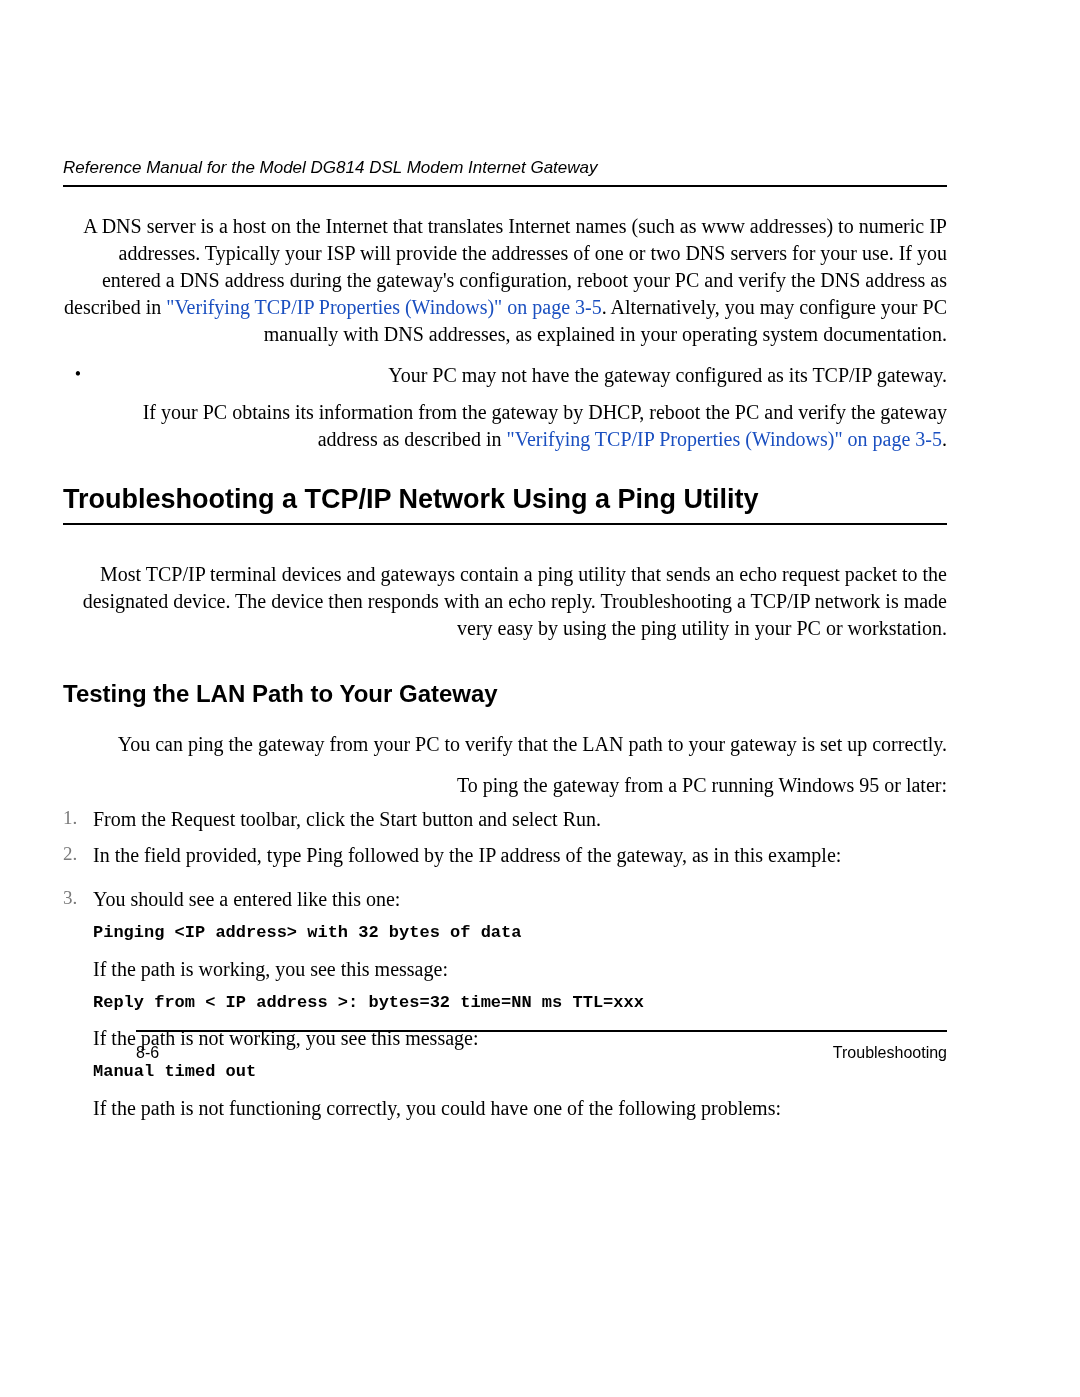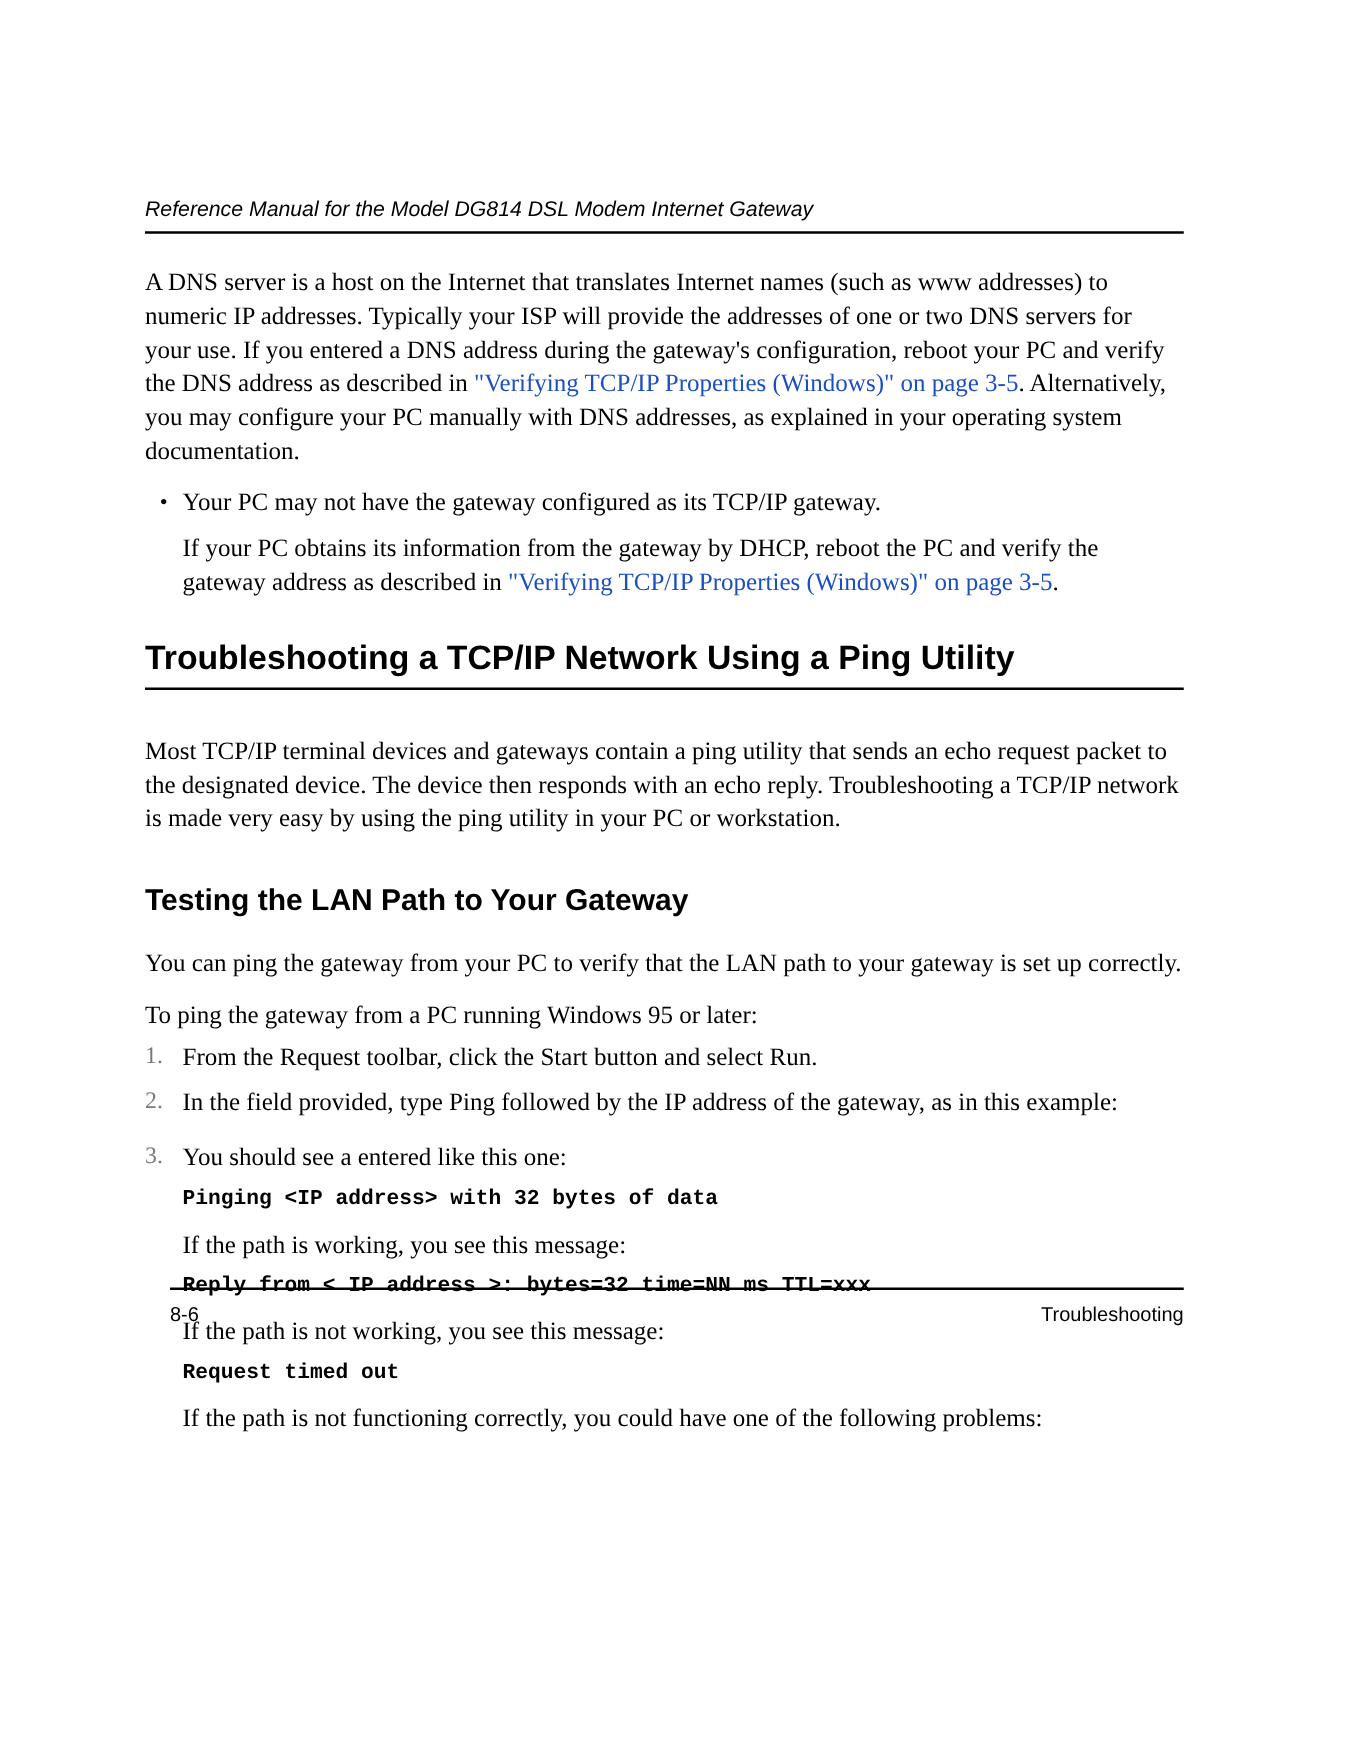--- a/index.html
+++ b/index.html
@@ -7,39 +7,40 @@
     padding: 0;
     background: #ffffff;
     font-family: "Times New Roman", Times, serif;
     color: #000000;
   }
   .page {
     width: 1080px;
     height: 1288px;
     position: relative;
     box-sizing: border-box;
-    padding: 158px 133px 0 116px;
+    padding: 158px 133px 0 63px;
   }
   .running-head {
     font-family: Arial, Helvetica, sans-serif;
     font-style: italic;
     font-size: 17px;
     padding-bottom: 7px;
     border-bottom: 2px solid #000;
     margin-bottom: 26px;
   }
   .body-block {
     font-size: 20px;
     line-height: 1.35;
   }
   .indent {
     margin-left: 30px;
   }
   .para {
     margin: 0 0 14px 0;
+    text-align: right;
   }
   .bullet-row {
     display: flex;
     margin: 6px 0 10px 0;
   }
   .bullet-dot {
     width: 30px;
     flex: none;
     text-align: center;
     font-size: 18px;
@@ -169,21 +170,21 @@
           <div class="step-para">In the field provided, type Ping followed by the IP address of the gateway, as in this example:</div>
         </div>
       </li>
       <li>
         <div class="step-body">
           <div class="step-para">You should see a entered like this one:</div>
           <div class="mono">Pinging &lt;IP address&gt; with 32 bytes of data</div>
           <div class="step-para">If the path is working, you see this message:</div>
           <div class="mono">Reply from &lt; IP address &gt;: bytes=32 time=NN ms TTL=xxx</div>
           <div class="step-para">If the path is not working, you see this message:</div>
-          <div class="mono">Request timed out</div>
+          <div class="mono">Manual timed out</div>
           <div class="step-para" style="margin-bottom:0">If the path is not functioning correctly, you could have one of the following problems:</div>
         </div>
       </li>
     </ol>
 
   </div>
 
   <div class="footer">
     <div class="footer-rule"></div>
     <div class="footer-row">

